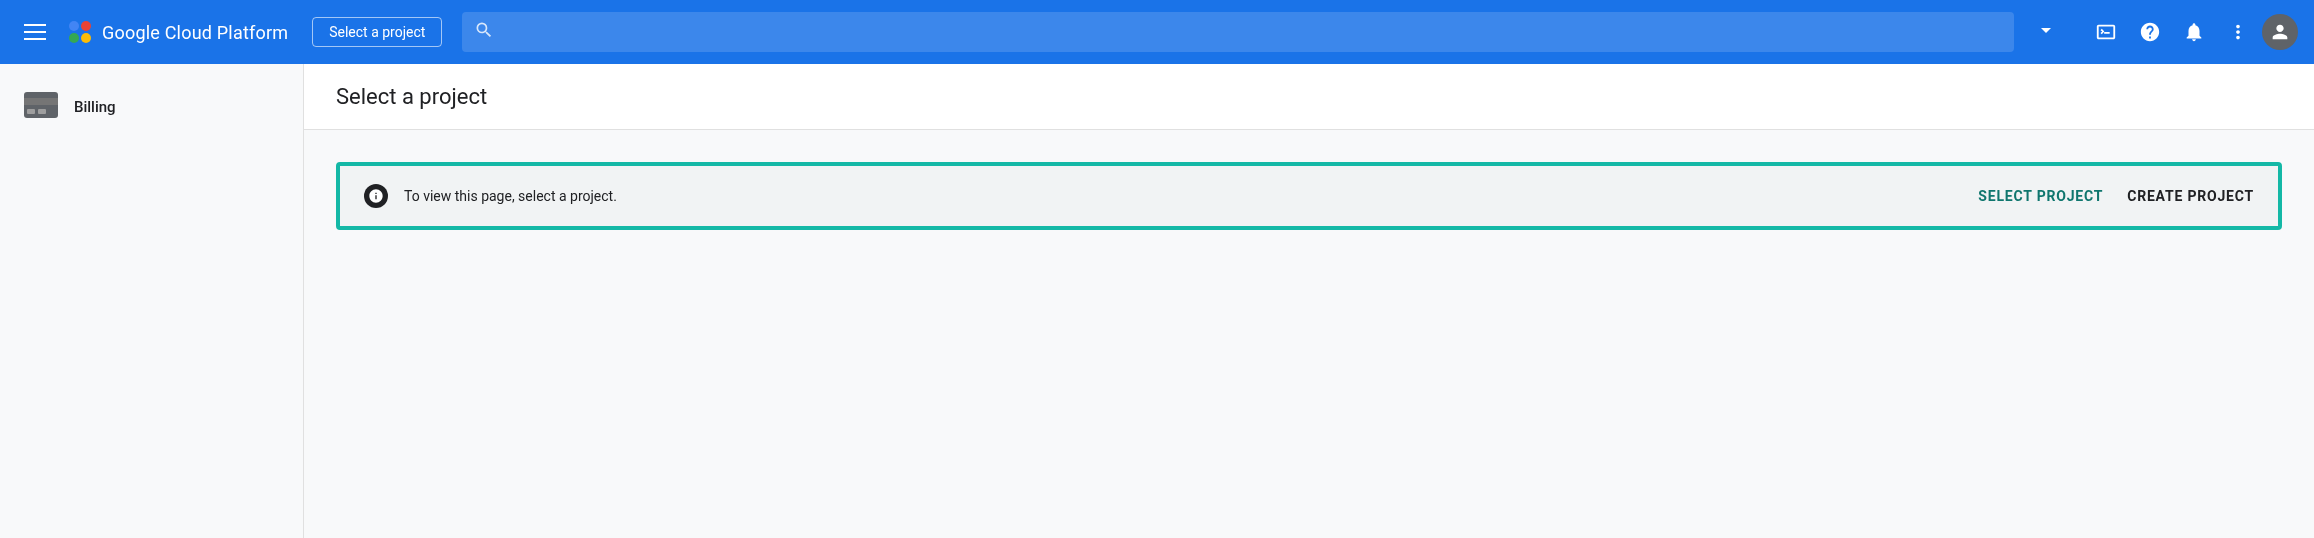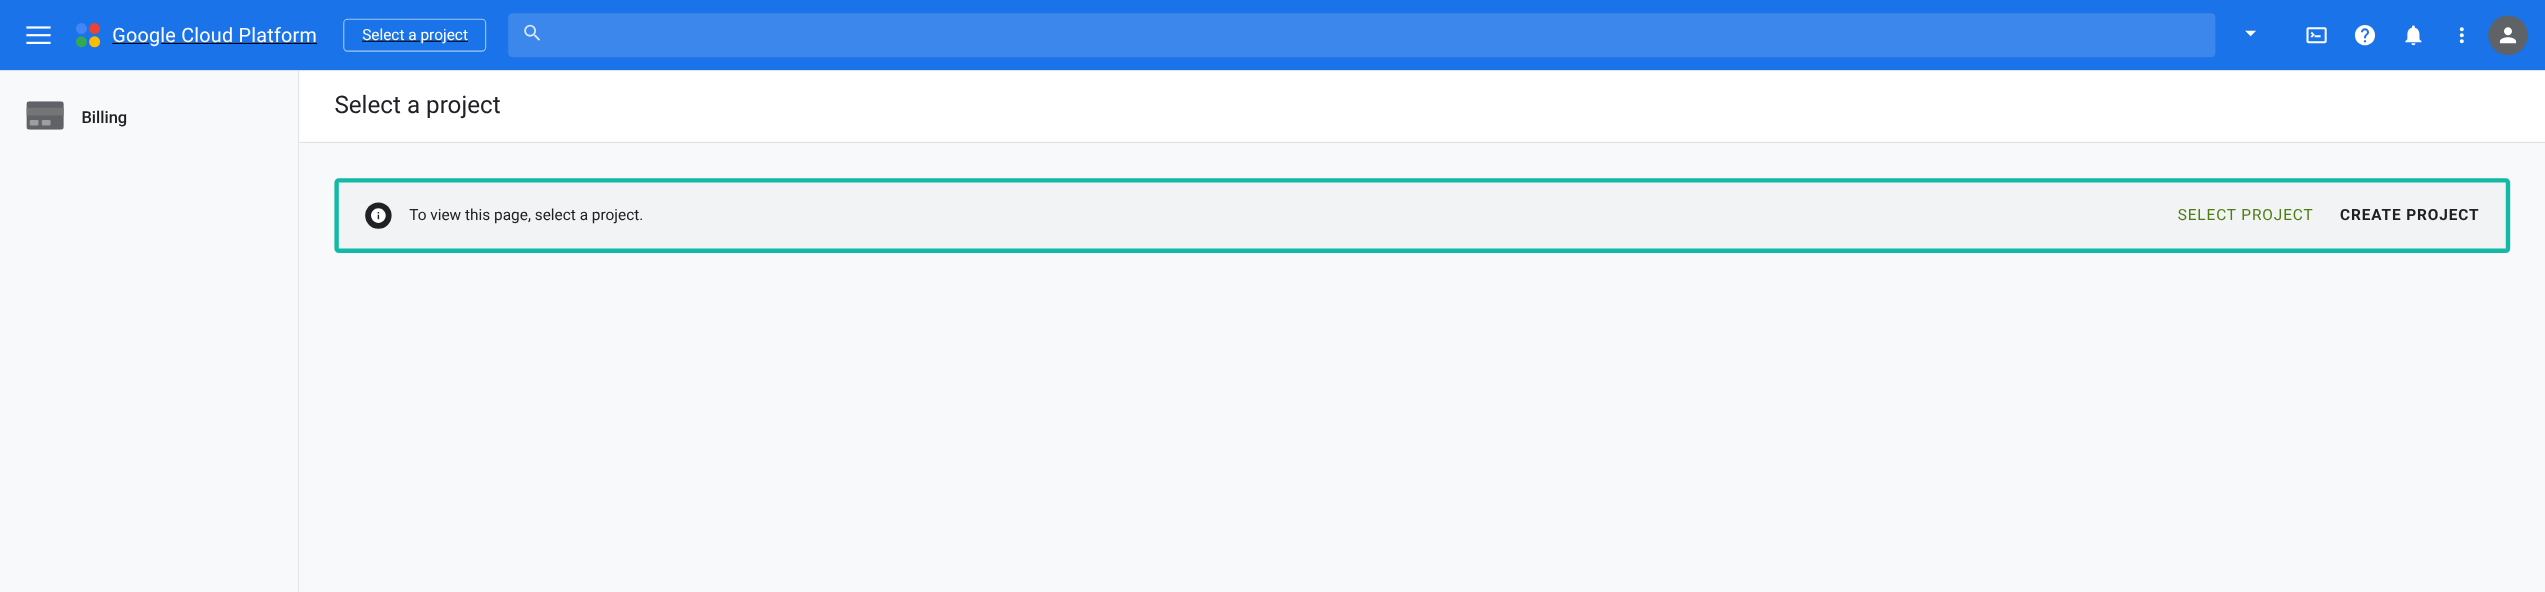--- a/index.html
+++ b/index.html
@@ -6,21 +6,20 @@
     body { font-family: 'Roboto', Arial, sans-serif; background: #f1f3f4; height: 538px; overflow: hidden; }
 
     
     .top-bar {
       background: #1a73e8;
       height: 64px;
       display: flex;
       align-items: center;
       padding: 0 16px;
       gap: 12px;
-      text-decoration: underline;
     }
 
     .hamburger-btn {
       background: none;
       border: none;
       cursor: pointer;
       display: flex;
       flex-direction: column;
       gap: 5px;
       padding: 8px;
@@ -129,21 +128,21 @@
     }
 
     
     .main-layout {
       display: flex;
       height: calc(538px - 64px);
     }
 
     
     .sidebar {
-      width: 272px;
+      width: 304px;
       background: #f8f9fa;
       border-right: 1px solid #e0e0e0;
       display: flex;
       align-items: flex-start;
       padding: 16px 0;
       flex-shrink: 0;
     }
 
     .sidebar-item {
       display: flex;
@@ -213,23 +212,23 @@
       flex: 1;
     }
 
     .banner-actions {
       display: flex;
       align-items: center;
       gap: 24px;
     }
 
     .select-project-link {
-      color: #4d7c0f;
-      font-size: 14px;
-      font-weight: 400;
+      color: #0f766e;
+      font-size: 14px;
+      font-weight: 700;
       text-transform: uppercase;
       letter-spacing: 0.8px;
       cursor: pointer;
       text-decoration: none;
       white-space: nowrap;
     }
 
     .create-project-link {
       color: #202124;
       font-size: 14px;

